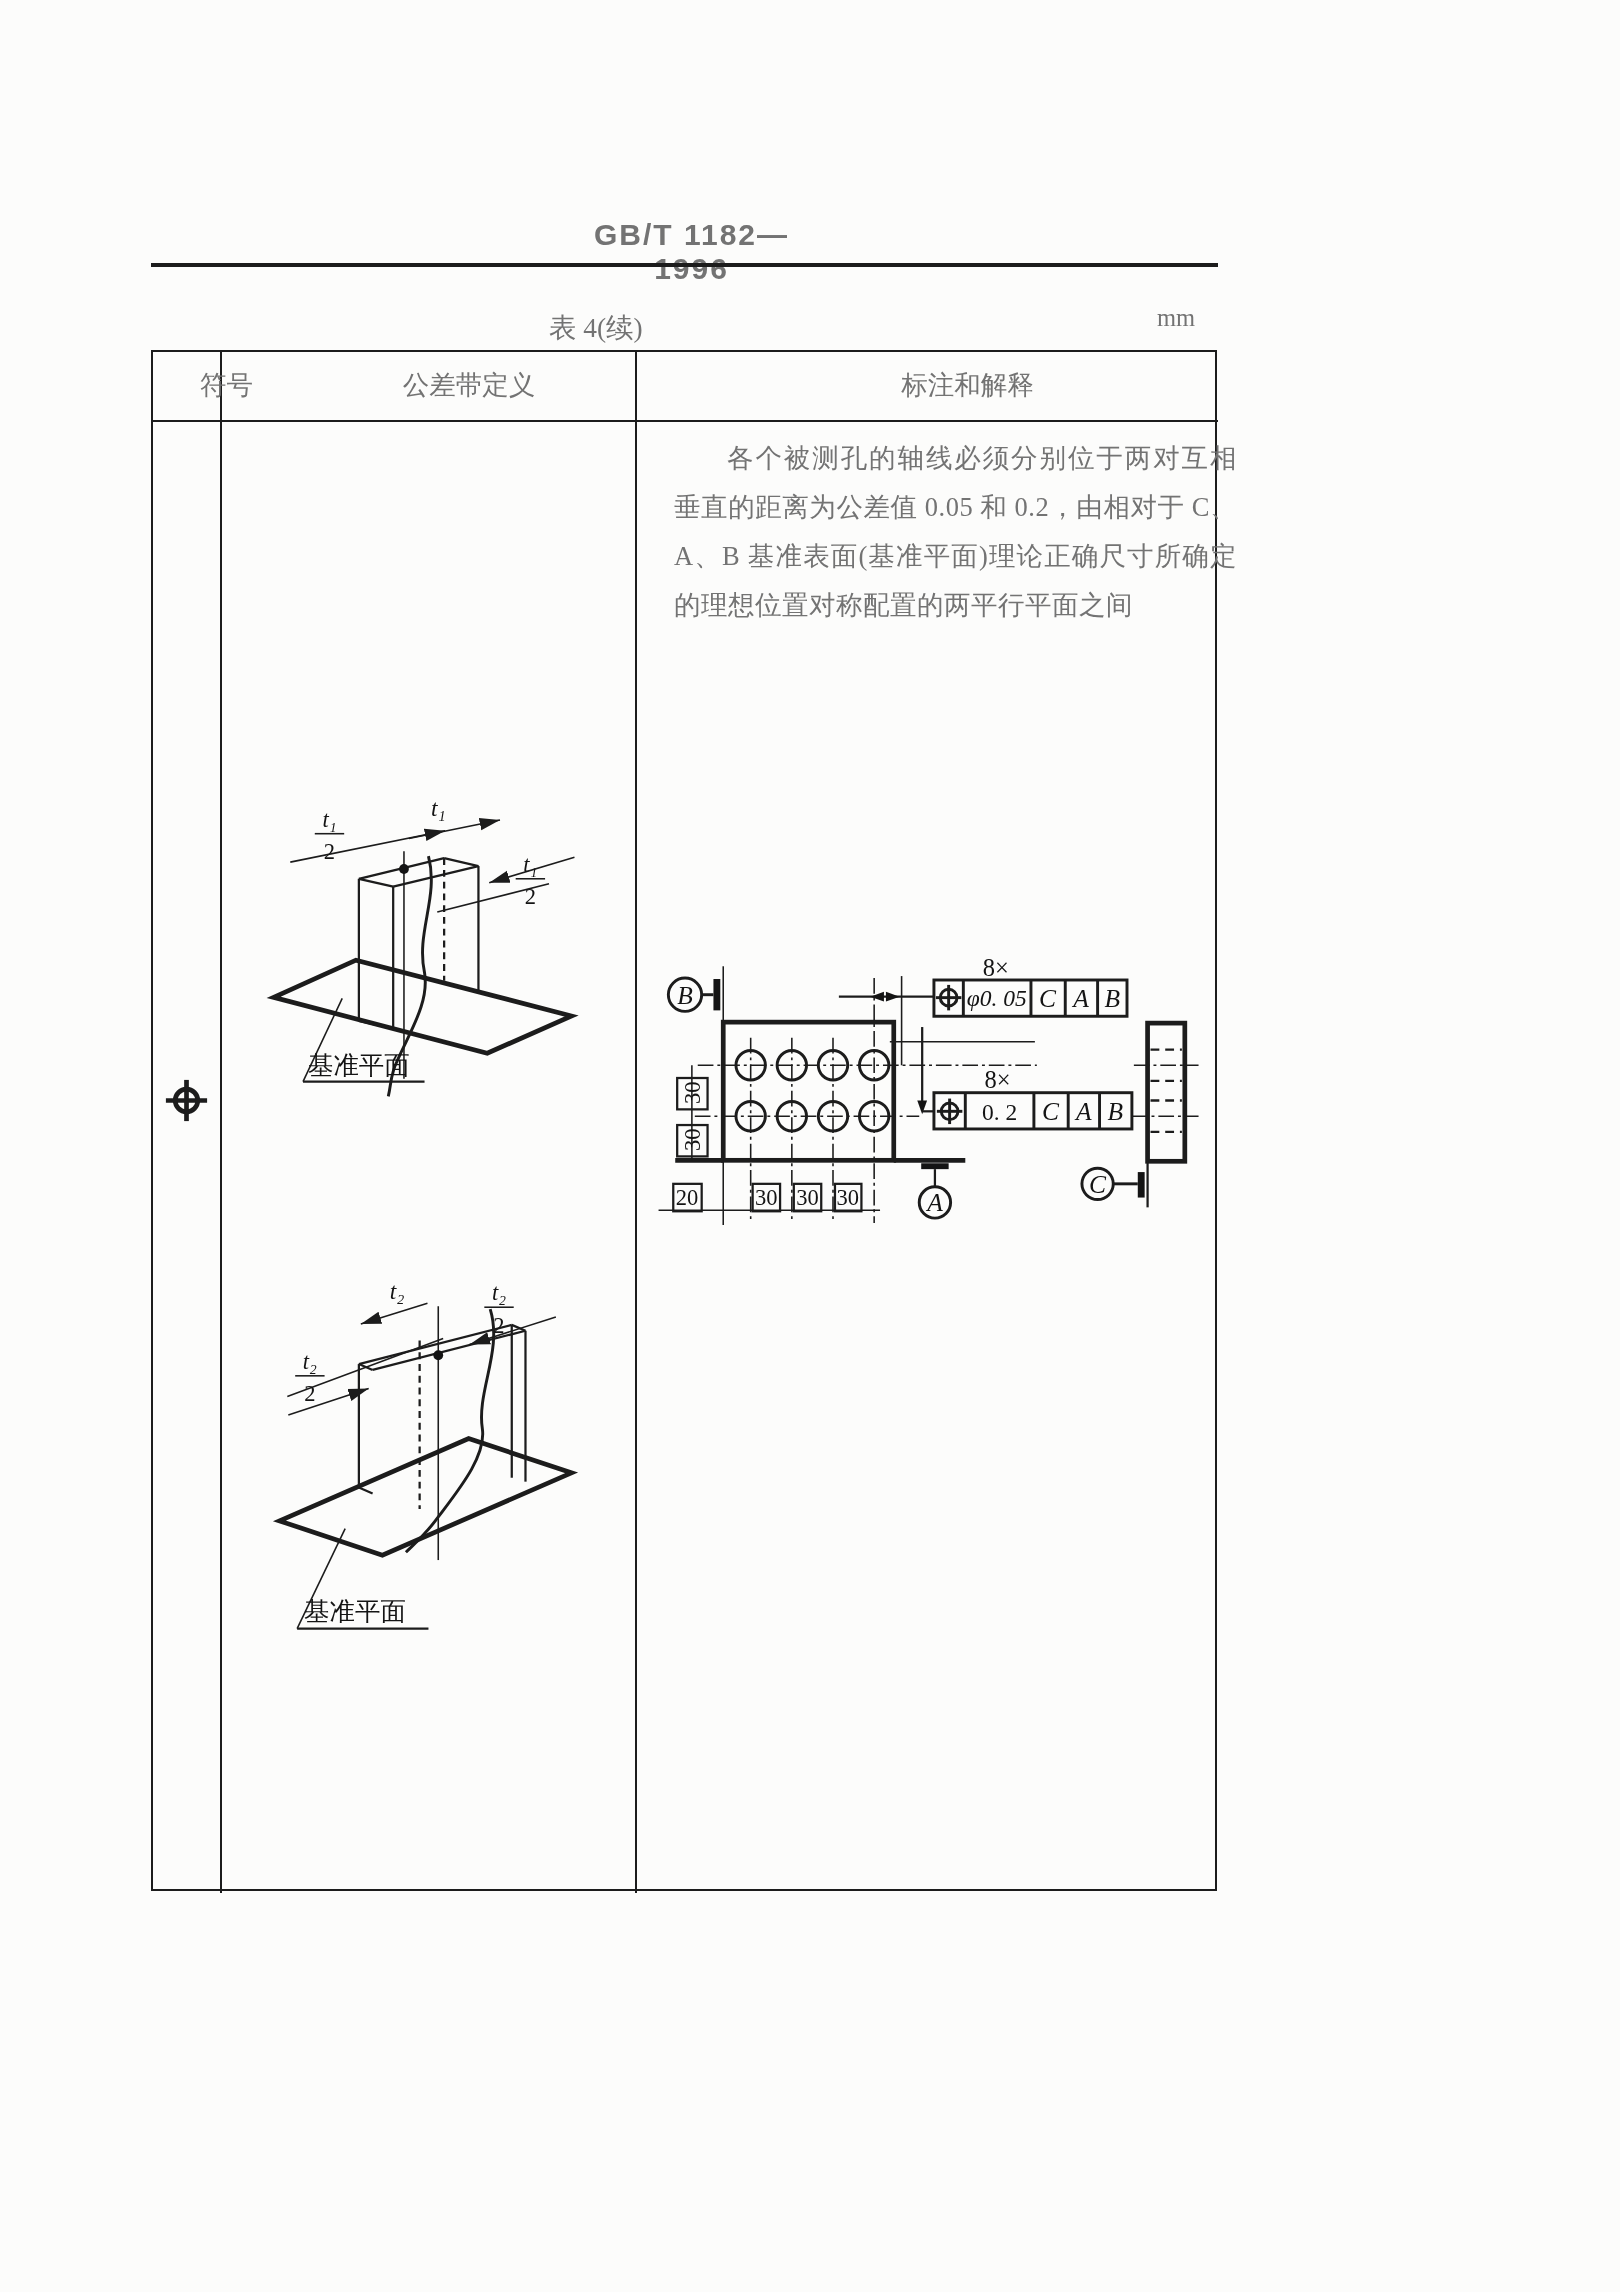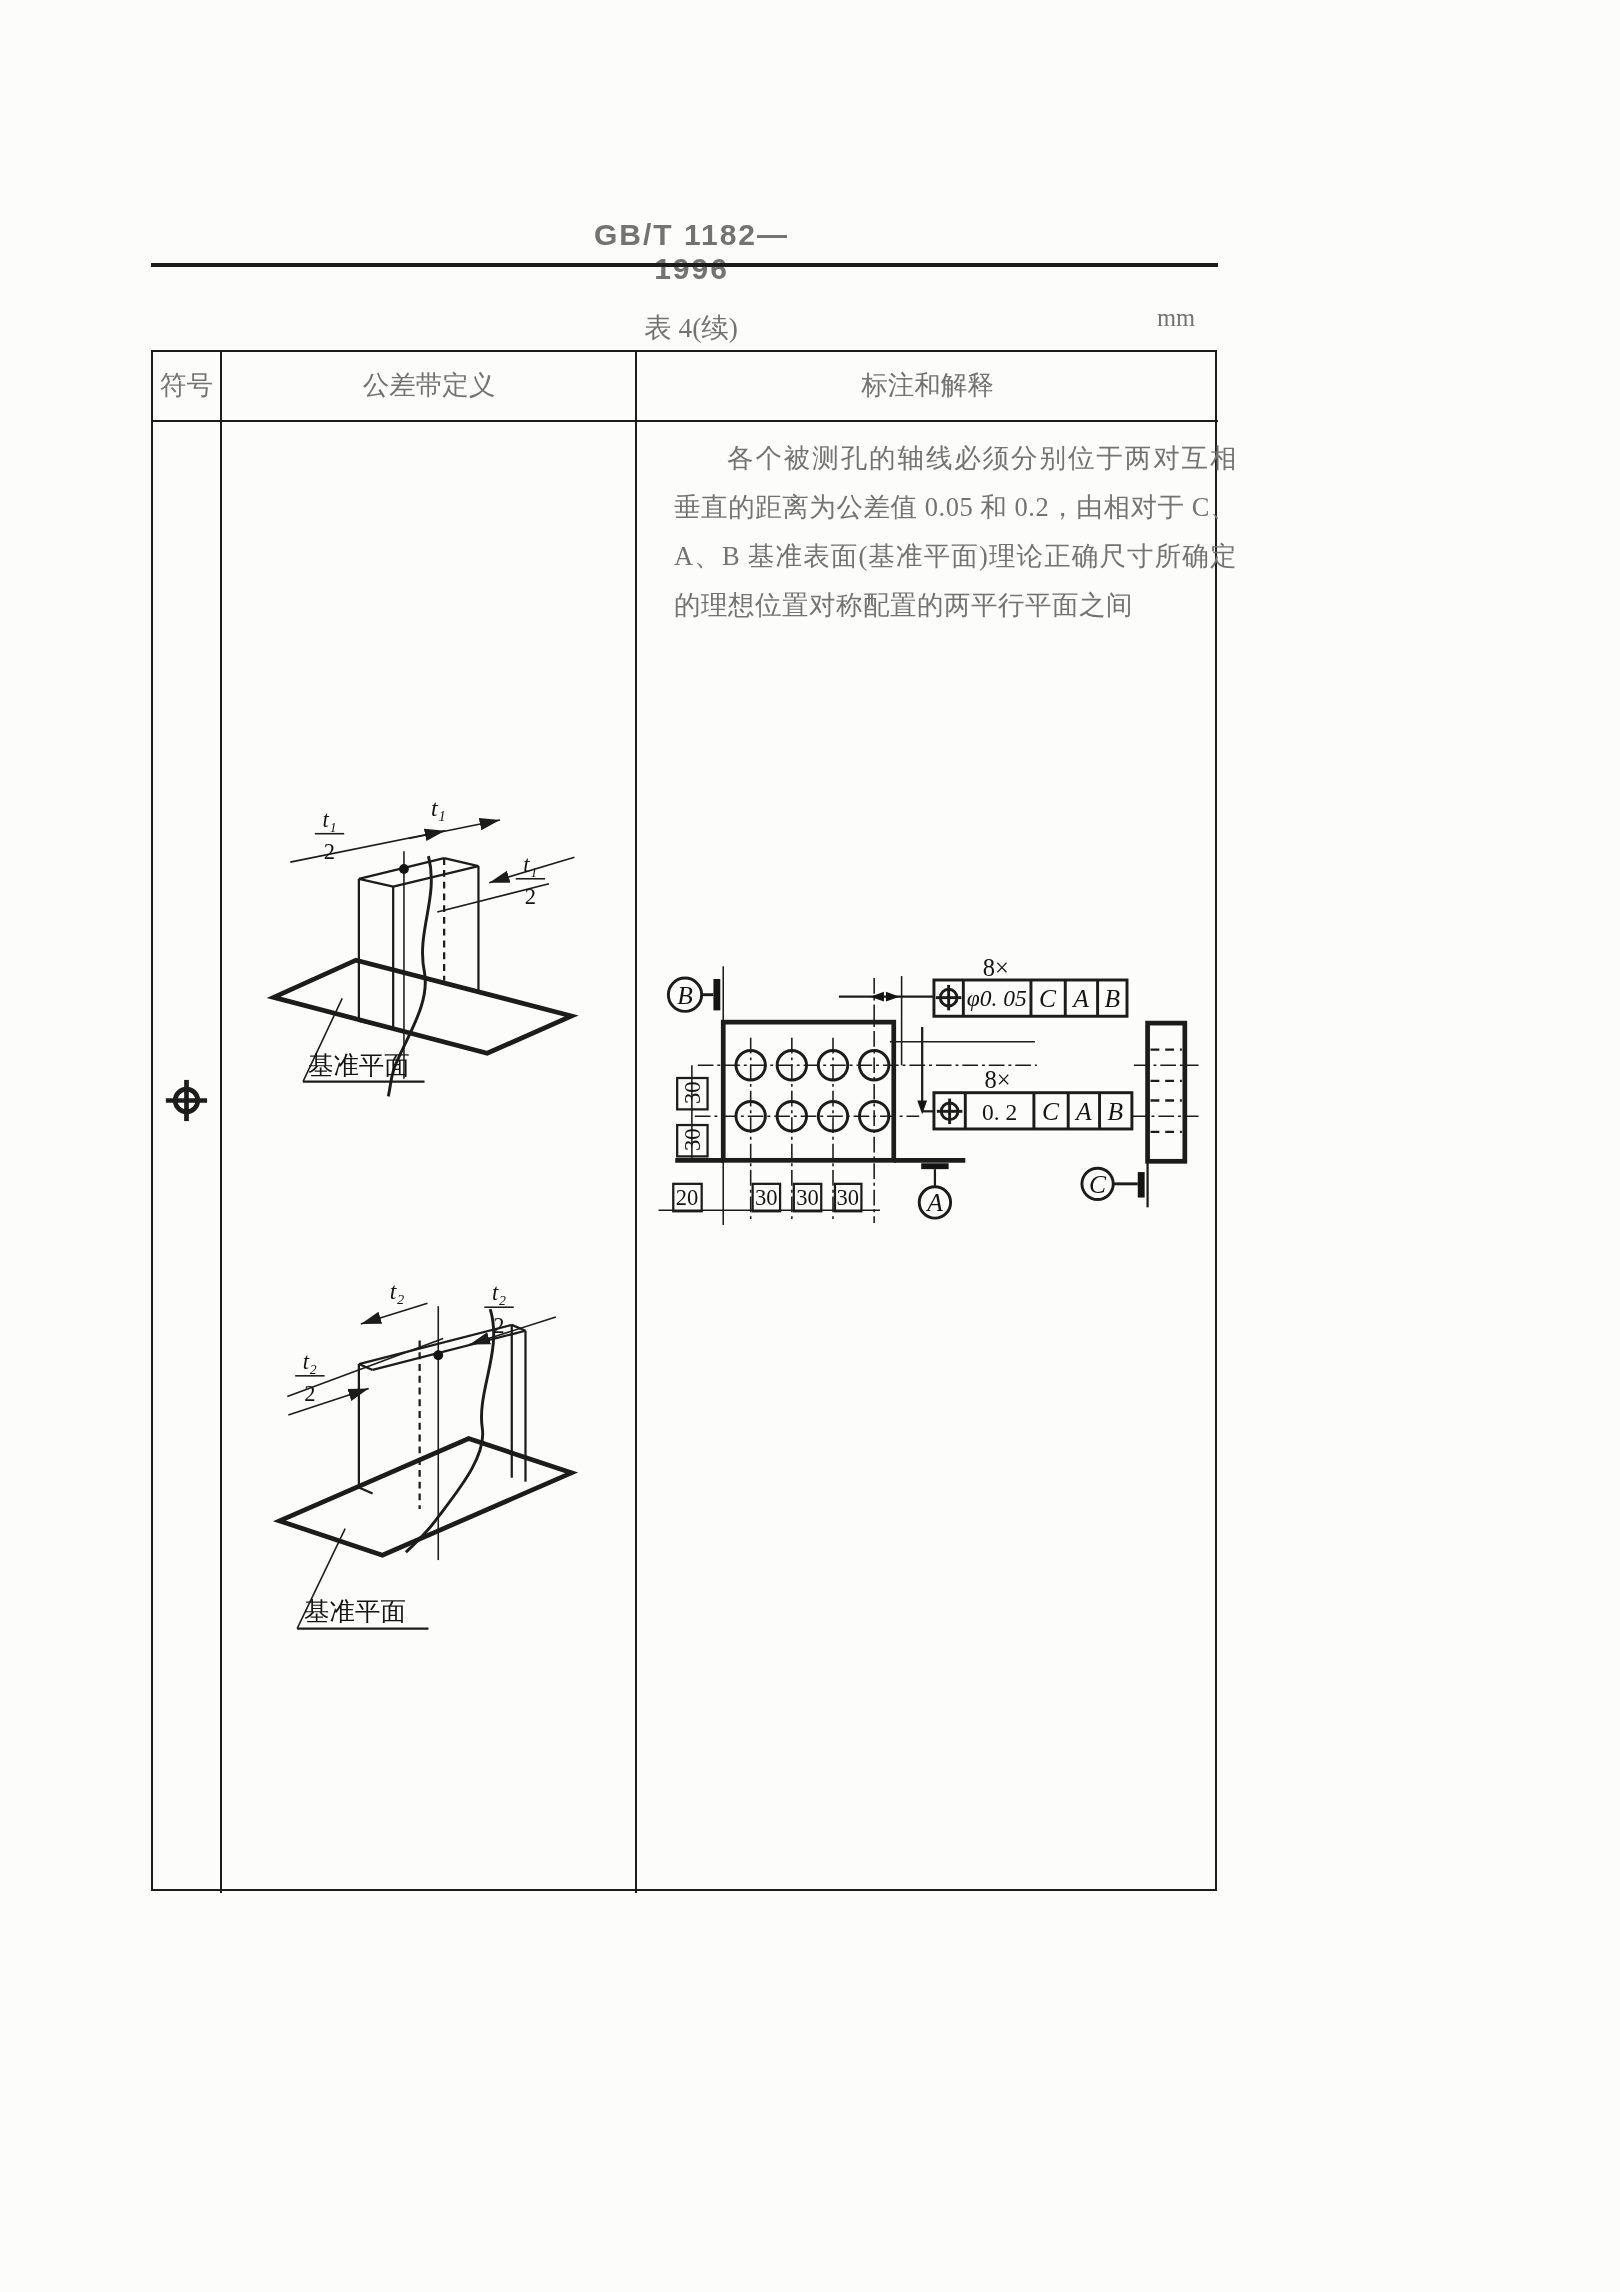--- a/index.html
+++ b/index.html
@@ -6,21 +6,21 @@
   #page{
     position:relative;width:1620px;height:2293px;background:#fcfcfb;
     font-family:"Liberation Serif", serif;color:#737373;overflow:hidden;
   }
   .abs{position:absolute;}
   .hdr-title{font-weight:bold;font-size:30px;letter-spacing:2px;font-family:"Liberation Sans",sans-serif;}
   .caption{font-size:27.4px;}
   .unit{font-size:24.5px;}
   .rule{background:#1c1c1c;}
   .tline{position:absolute;background:#1c1c1c;}
-  .th{font-size:26.5px;display:flex;align-items:center;justify-content:center;}
+  .th{font-size:26.5px;display:flex;align-items:center;justify-content:center;padding-left:40px;}
   .para{font-size:26.5px;line-height:49px;text-align:justify;text-indent:2em;letter-spacing:0.5px;}
   svg{overflow:visible;}
   .ln{stroke:#1c1c1c;fill:none;stroke-linecap:butt;}
   .w1{stroke-width:1.6;}
   .w2{stroke-width:2.3;}
   .w3{stroke-width:3;}
   .w4{stroke-width:4.8;}
   .cl{stroke:#1c1c1c;fill:none;stroke-width:1.6;stroke-dasharray:16 4 3 4;}
   .hd{stroke:#1c1c1c;fill:none;stroke-width:2.4;stroke-dasharray:9 6;}
   .dsh{stroke-dasharray:7 5;}
@@ -28,21 +28,21 @@
   .it{font-style:italic;}
   .mid{text-anchor:middle;}
 </style>
 </head>
 <body>
 
 <div id="page">
 
   <div class="abs hdr-title" style="left:574px;top:218px;width:235px;text-align:center;">GB/T 1182—1996</div>
   <div class="abs rule" style="left:151px;top:263px;width:1067px;height:3.9px;"></div>
-  <div class="abs caption" style="left:549px;top:310px;width:284px;text-align:center;">表 4(续)</div>
+  <div class="abs caption" style="left:549px;top:310px;width:284px;">表 4(续)</div>
   <div class="abs unit" style="left:1157px;top:304px;">mm</div>
 
   <div class="abs" style="left:151px;top:350px;width:1062px;height:1537px;border:2.9px solid #1c1c1c;"></div>
   <div class="tline" style="left:220px;top:350px;width:2px;height:1543px;"></div>
   <div class="tline" style="left:635px;top:350px;width:2px;height:1543px;"></div>
   <div class="tline" style="left:151px;top:420px;width:1067px;height:2px;"></div>
 
   <div class="abs th" style="left:151px;top:350px;width:71px;height:70px;">符号</div>
   <div class="abs th" style="left:222px;top:350px;width:414px;height:70px;">公差带定义</div>
   <div class="abs th" style="left:637px;top:350px;width:581px;height:70px;">标注和解释</div>

